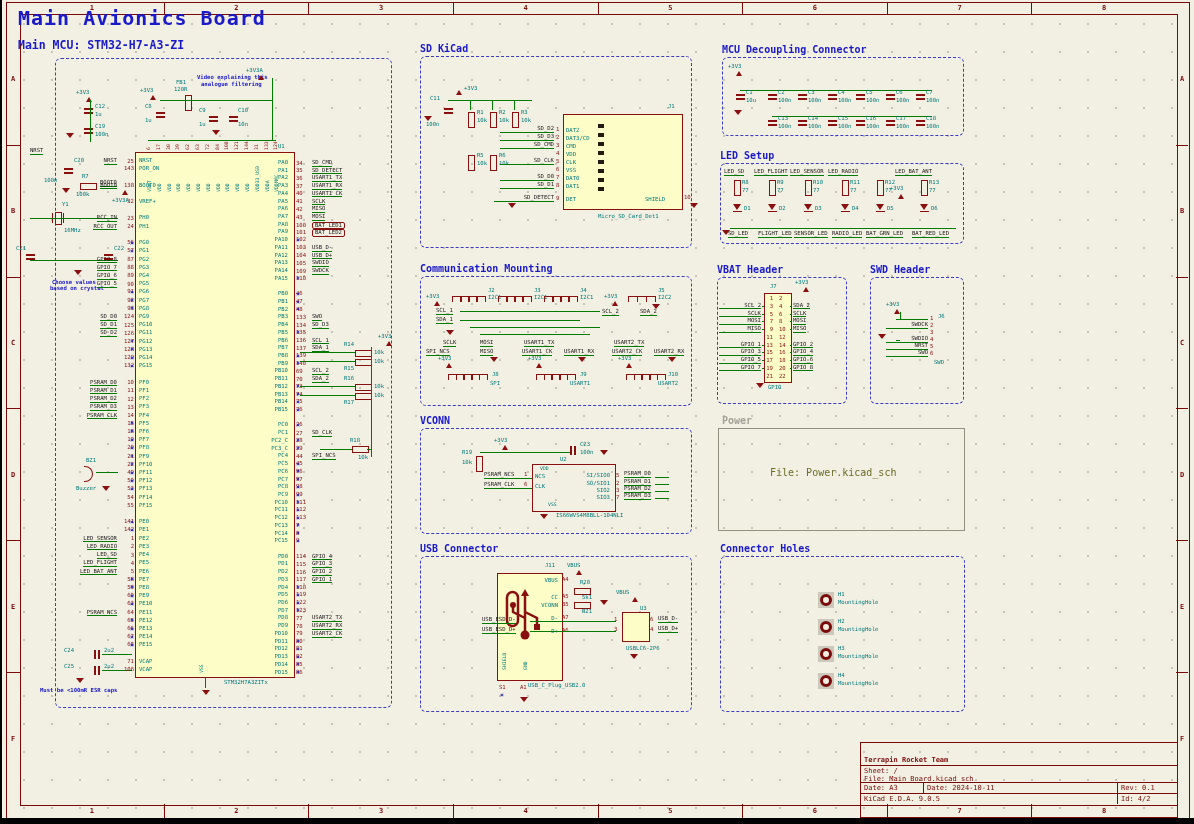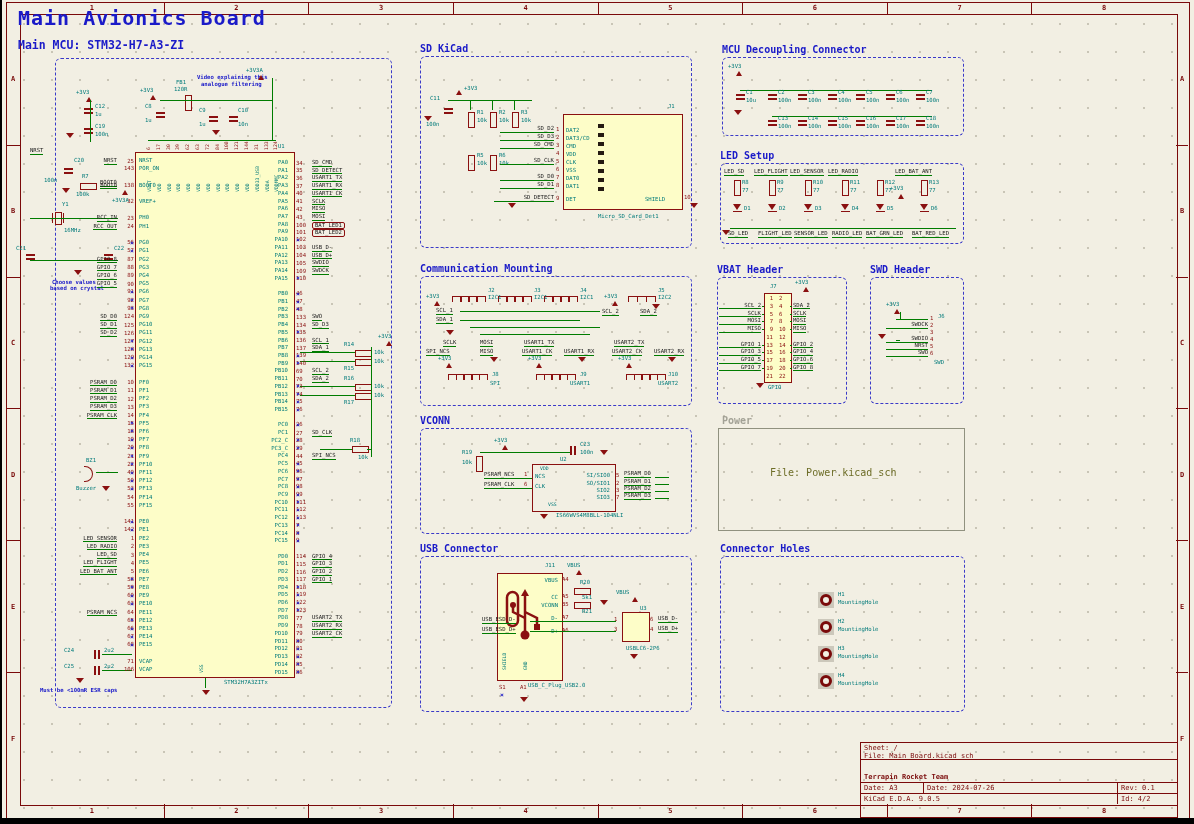--- a/index.html
+++ b/index.html
@@ -1051,30 +1051,30 @@
     <div class="it f5 cr" style="left: 779px; top: 365.75px;">20</div>
     <div class="it f5 ck net" style="width: 42px; text-align: right; left: 719px; top: 364.75px;">GPIO_7</div>
     <div class="wire" style="width: 2px; height: 1px; left: 762px; top: 367.75px;"></div>
     <div class="it f5 ck net" style="left: 793px; top: 364.75px;">GPIO_8</div>
     <div class="wire" style="width: 2px; height: 1px; left: 790px; top: 367.75px;"></div>
     <div class="it f5 cr" style="width: 7px; text-align: right; left: 766px; top: 373.5px;">21</div>
     <div class="it f5 cr" style="left: 779px; top: 373.5px;">22</div>
   </div>
 
 <div id="tblock">
+  <div class="row r1">
+      <span>Terrapin Rocket Team</span>
+    </div>
   <div class="row r2">
     <div>Sheet: /</div>
     <div>File: Main Board.kicad_sch</div>
   </div>
-  <div class="row r1">
-      <span>Terrapin Rocket Team</span>
-    </div>
   <div class="row r4">
     <div class="cell" style="width:63px;">Date: A3</div>
-    <div class="cell" style="width:194px;">Date: 2024-07-26</div>
+    <div class="cell" style="width:194px;">Date: 2024-10-11</div>
     <div class="cell last" style="flex:1;">Rev: 0.1</div>
   </div>
   <div class="row r5">
     <div class="cell" style="width:257px;">KiCad E.D.A. 9.0.5</div>
     <div class="cell last" style="flex:1;">Id: 4/2</div>
   </div>
 </div>
 
 <div class="blackbar" style="left:0;top:818px;width:1194px;height:6px;"></div>
 <div class="blackbar" style="left:0;top:0;width:2px;height:824px;"></div>

